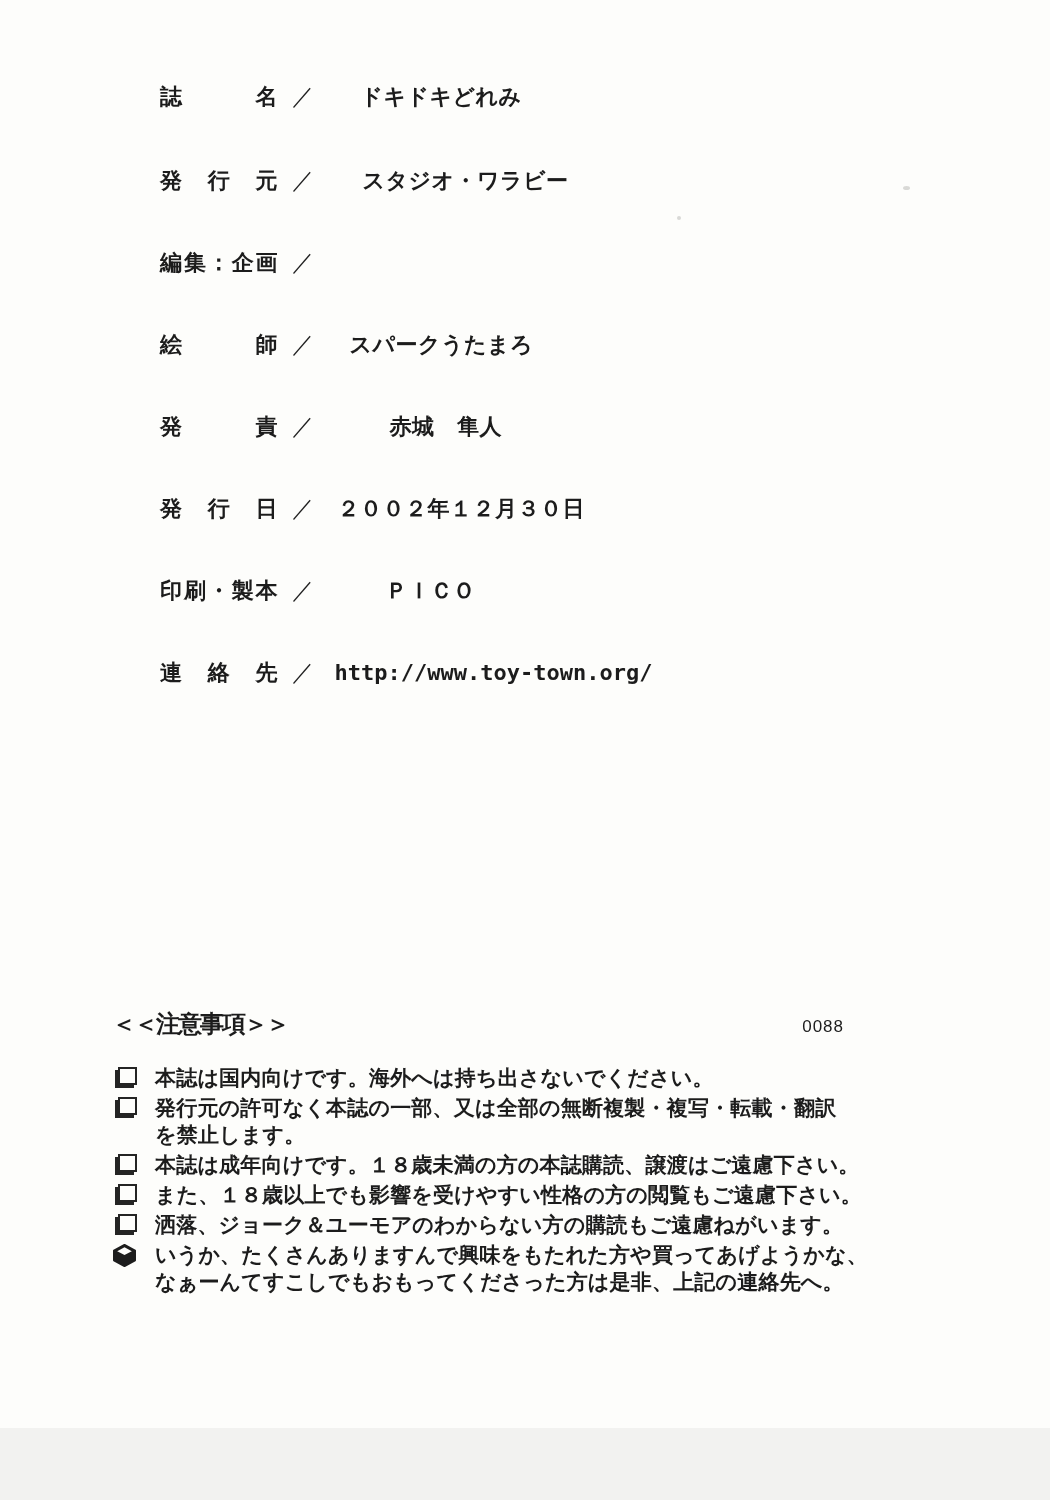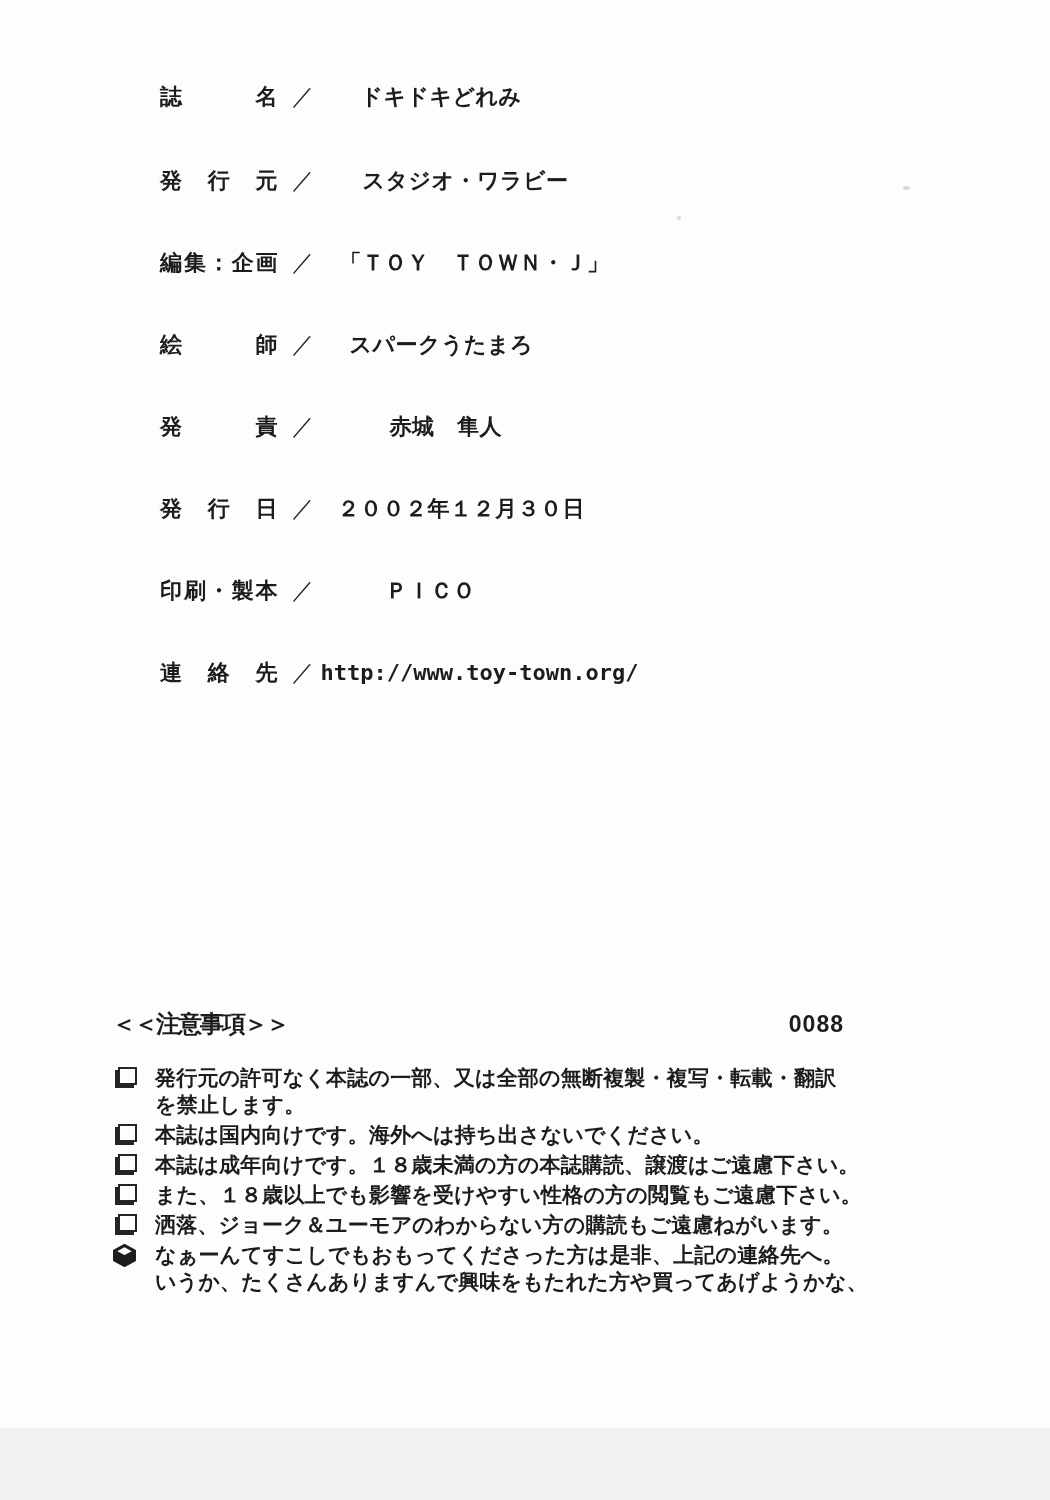--- a/index.html
+++ b/index.html
@@ -62,21 +62,21 @@
     display: inline-block;
     margin-left: 28px;
   }
   .c-row:nth-child(1) .c-value { margin-left: 46px; font-family: Liberation Mono, monospace; }
   .c-row:nth-child(2) .c-value { margin-left: 48px; }
   .c-row:nth-child(3) .c-value { margin-left: 25px; }
   .c-row:nth-child(4) .c-value { margin-left: 35px; }
   .c-row:nth-child(5) .c-value { margin-left: 75px; }
   .c-row:nth-child(6) .c-value { margin-left: 23px; }
   .c-row:nth-child(7) .c-value { margin-left: 71px; }
-  .c-row:nth-child(8) .c-value { margin-left: 6px; }
+  .c-row:nth-child(8) .c-value { margin-left: 20px; }
   .mono {
     font-family: "DejaVu Sans Mono", "Liberation Mono", monospace;
     letter-spacing: 0;
   }
 
   
   .notice {
     margin-top: 322px;
     margin-left: 112px;
     width: 746px;
@@ -88,22 +88,22 @@
     gap: 19px;
   }
   .notice-title {
     margin: 0;
     font-size: 24px;
     font-weight: 700;
     line-height: 28px;
     letter-spacing: -2px;
   }
   .page-number {
-    font-size: 23px;
-    font-weight: 700;
+    font-size: 17px;
+    font-weight: 400;
     padding-right: 14px;
     letter-spacing: 1px;
   }
   .notice-list {
     list-style: none;
     margin: 26px 0 0 0;
     padding: 0;
   }
   .n-item {
     display: flex;
@@ -151,21 +151,20 @@
 
     <div class="c-row">
       <span class="c-label">発行元</span>
       <span class="c-slash">／</span>
       <span class="c-value">スタジオ・ワラビー</span>
     </div>
 
     <div class="c-row">
       <span class="c-label">編集：企画</span>
       <span class="c-slash">／</span>
-      <span class="c-value">「ＴＯＹ　ＴＯＷＮ・Ｊ」</span>
     </div>
 
     <div class="c-row">
       <span class="c-label">絵師</span>
       <span class="c-slash">／</span>
       <span class="c-value">スパークうたまろ</span>
     </div>
 
     <div class="c-row">
       <span class="c-label">発責</span>
@@ -198,29 +197,29 @@
     <div class="notice-header">
       <h2 class="notice-title">＜＜注意事項＞＞</h2>
       <span class="page-number">0088</span>
     </div>
 
     <ul class="notice-list">
 
       <li class="n-item">
         <span class="bullet-cell"><span class="cb-box"></span></span>
         <div class="n-text">
+          <div class="n-line">本誌は国内向けです。海外へは持ち出さないでください。</div>
+        </div>
+      </li>
+
+      <li class="n-item">
+        <span class="bullet-cell"><span class="cb-box"></span></span>
+        <div class="n-text">
           <div class="n-line">発行元の許可なく本誌の一部、又は全部の無断複製・複写・転載・翻訳</div>
           <div class="n-line">を禁止します。</div>
-        </div>
-      </li>
-
-      <li class="n-item">
-        <span class="bullet-cell"><span class="cb-box"></span></span>
-        <div class="n-text">
-          <div class="n-line">本誌は国内向けです。海外へは持ち出さないでください。</div>
         </div>
       </li>
 
       <li class="n-item">
         <span class="bullet-cell"><span class="cb-box"></span></span>
         <div class="n-text">
           <div class="n-line">本誌は成年向けです。１８歳未満の方の本誌購読、譲渡はご遠慮下さい。</div>
         </div>
       </li>
 
@@ -239,21 +238,21 @@
       </li>
 
       <li class="n-item">
         <span class="bullet-cell pkg-icon">
           <svg viewBox="0 0 24 24" width="23" height="23" aria-hidden="true">
             <path d="M12 1 L23 7 V17 L12 23 L1 17 V7 Z" fill="#1d1d1d" stroke="#1d1d1d" stroke-width="2" stroke-linejoin="round"></path>
             <path d="M12 3.4 L19.6 7.5 L12 11.6 L4.4 7.5 Z" fill="#fdfdfb"></path>
           </svg>
         </span>
         <div class="n-text">
+          <div class="n-line">いうか、たくさんありますんで興味をもたれた方や買ってあげようかな、</div>
           <div class="n-line">なぁーんてすこしでもおもってくださった方は是非、上記の連絡先へ。</div>
-          <div class="n-line">いうか、たくさんありますんで興味をもたれた方や買ってあげようかな、</div>
         </div>
       </li>
 
     </ul>
   </section>
 
 </div>
 
 </body></html>

